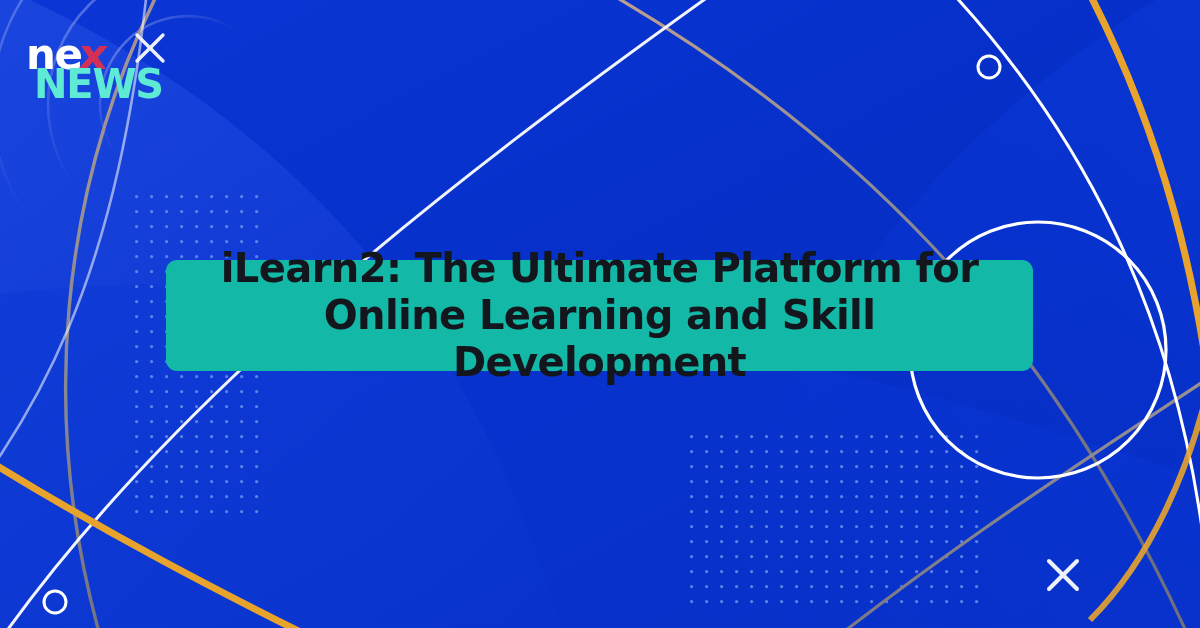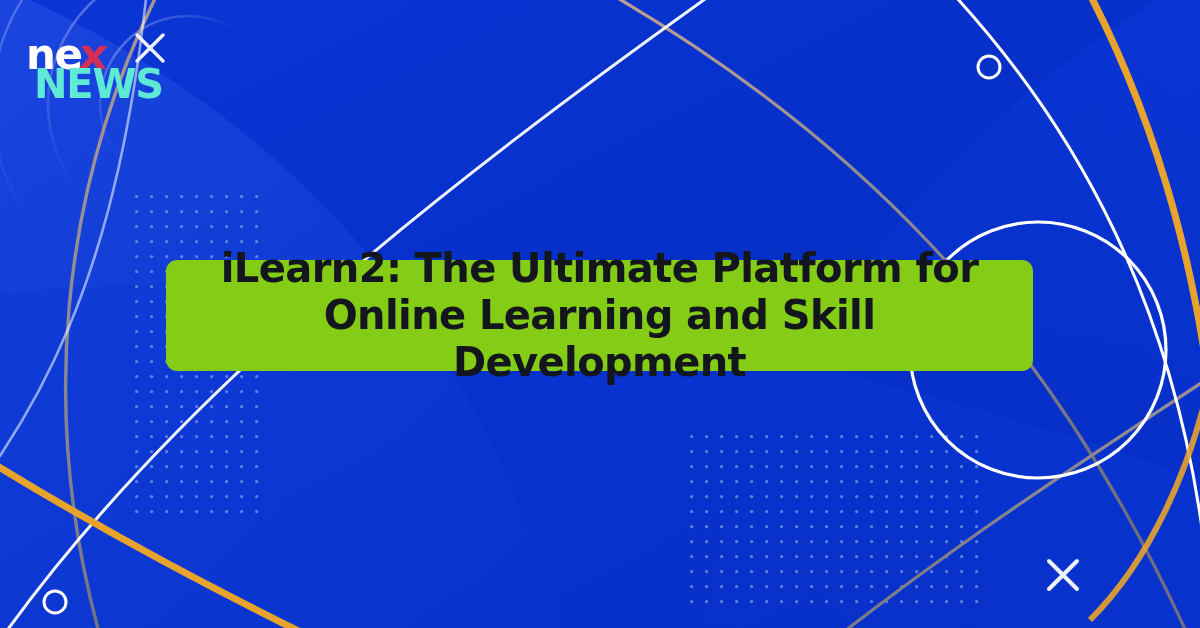--- a/index.html
+++ b/index.html
@@ -64,21 +64,21 @@
     white-space: nowrap;
   }
 
   
   #title-card {
     position: absolute;
     left: 166px;
     top: 260px;
     width: 867px;
     height: 111px;
-    background: #84cc16;
+    background: #14b8a6;
     border-radius: 11px;
     display: flex;
     align-items: center;
     justify-content: center;
     z-index: 20;
   }
   #title-text {
     font-family: "DejaVu Sans", sans-serif;
     font-weight: 700;
     font-size: 40px;

